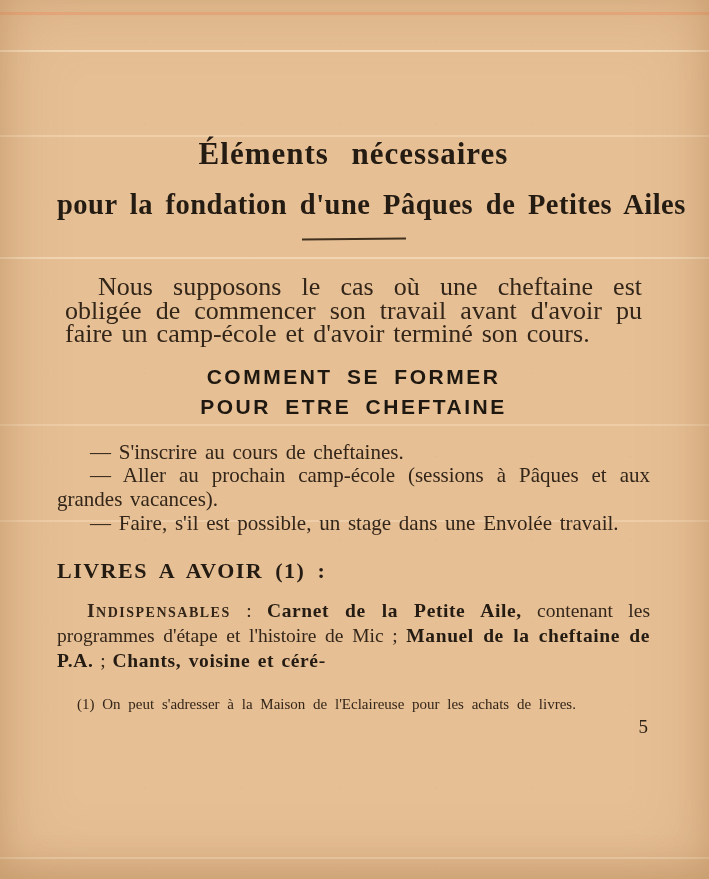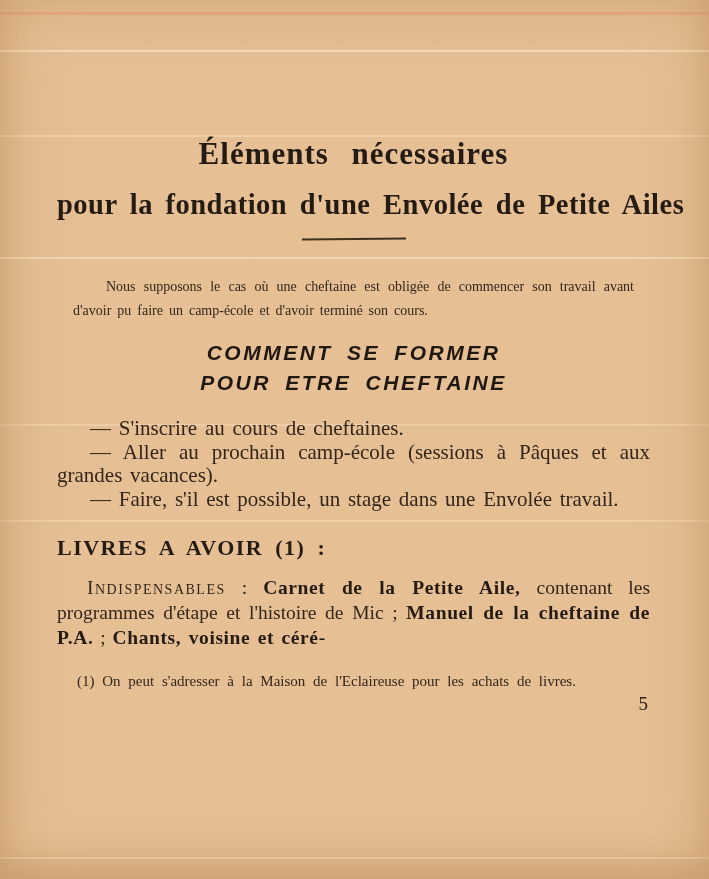--- a/index.html
+++ b/index.html
@@ -43,67 +43,67 @@
     color:#241b12; line-height:32px; white-space:nowrap;
   }
   .title-rule {
     width:104px; height:0;
     border-top:2px solid #41311f;
     margin:17px auto 0 auto;
     transform:rotate(-0.6deg);
   }
 
   .body-para {
-    margin:16px; font-size:14px; line-height:23.6px;
+    margin:8px; font-size:26px; line-height:23.6px;
     text-align:justify; word-spacing:2.5px;
   }
   .indent { text-indent:33px; }
   .p1 { margin-top:35px; }
   .p2 { margin-top:7px; }
 
   .section-heading {
     margin:16px 0 0 0; text-align:center;
     font-family:"Liberation Sans","DejaVu Sans",sans-serif;
     font-size:21px; font-weight:700; letter-spacing:2.5px; word-spacing:6px;
-    line-height:30px; color:#1f1810;font-style:italic;
+    line-height:30px; color:#1f1810;
   }
 
   .list-block { margin-top:19px; }
   .list-item { margin:0; font-size:21px; line-height:23.6px; text-align:justify; text-indent:33px; word-spacing:2.5px; }
 
   .books-heading {
     margin:24px 0 0 0;
     font-size:22px; font-weight:700; letter-spacing:1.5px; word-spacing:5px;
     color:#241b12; line-height:24px;
   }
   .books-para {
     margin:15px 0 0 0; font-size:19.5px; line-height:25px;
     text-align:justify; text-indent:30px; word-spacing:2px;
   }
-  .smallcaps { font-variant:small-caps; letter-spacing:1.5px; }
+  .smallcaps { font-variant:small-caps; letter-spacing:1.5px;font-weight:bold; }
   .book-title { font-weight:700; letter-spacing:0.6px; color:#241b12; }
 
   .footnote {
     margin:21px 0 0 0; font-size:15px; line-height:21px;
     text-align:justify; text-indent:20px; word-spacing:4px;
   }
   .page-number {
     margin-top:1px; text-align:right;
     font-size:19px; color:#2c2115; padding-right:2px;
   }
 </style>
 </head>
 <body>
 
 <div class="page">
   <div class="content">
 
     <header class="title-block">
       <div class="title-line1">Éléments nécessaires</div>
-      <div class="title-line2">pour la fondation d'une Envolée de Petite Ailes</div>
+      <div class="title-line2">pour la fondation d'une Pâques de Petites Ailes</div>
       <div class="title-rule"></div>
     </header>
 
     <p class="body-para indent p1">Nous supposons le cas où une cheftaine est obligée de commencer son travail avant d'avoir pu faire un camp-école et d'avoir terminé son cours.</p>
 
 
     <h2 class="section-heading">
       <span>COMMENT SE FORMER</span><br>
       <span>POUR ETRE CHEFTAINE</span>
     </h2>

